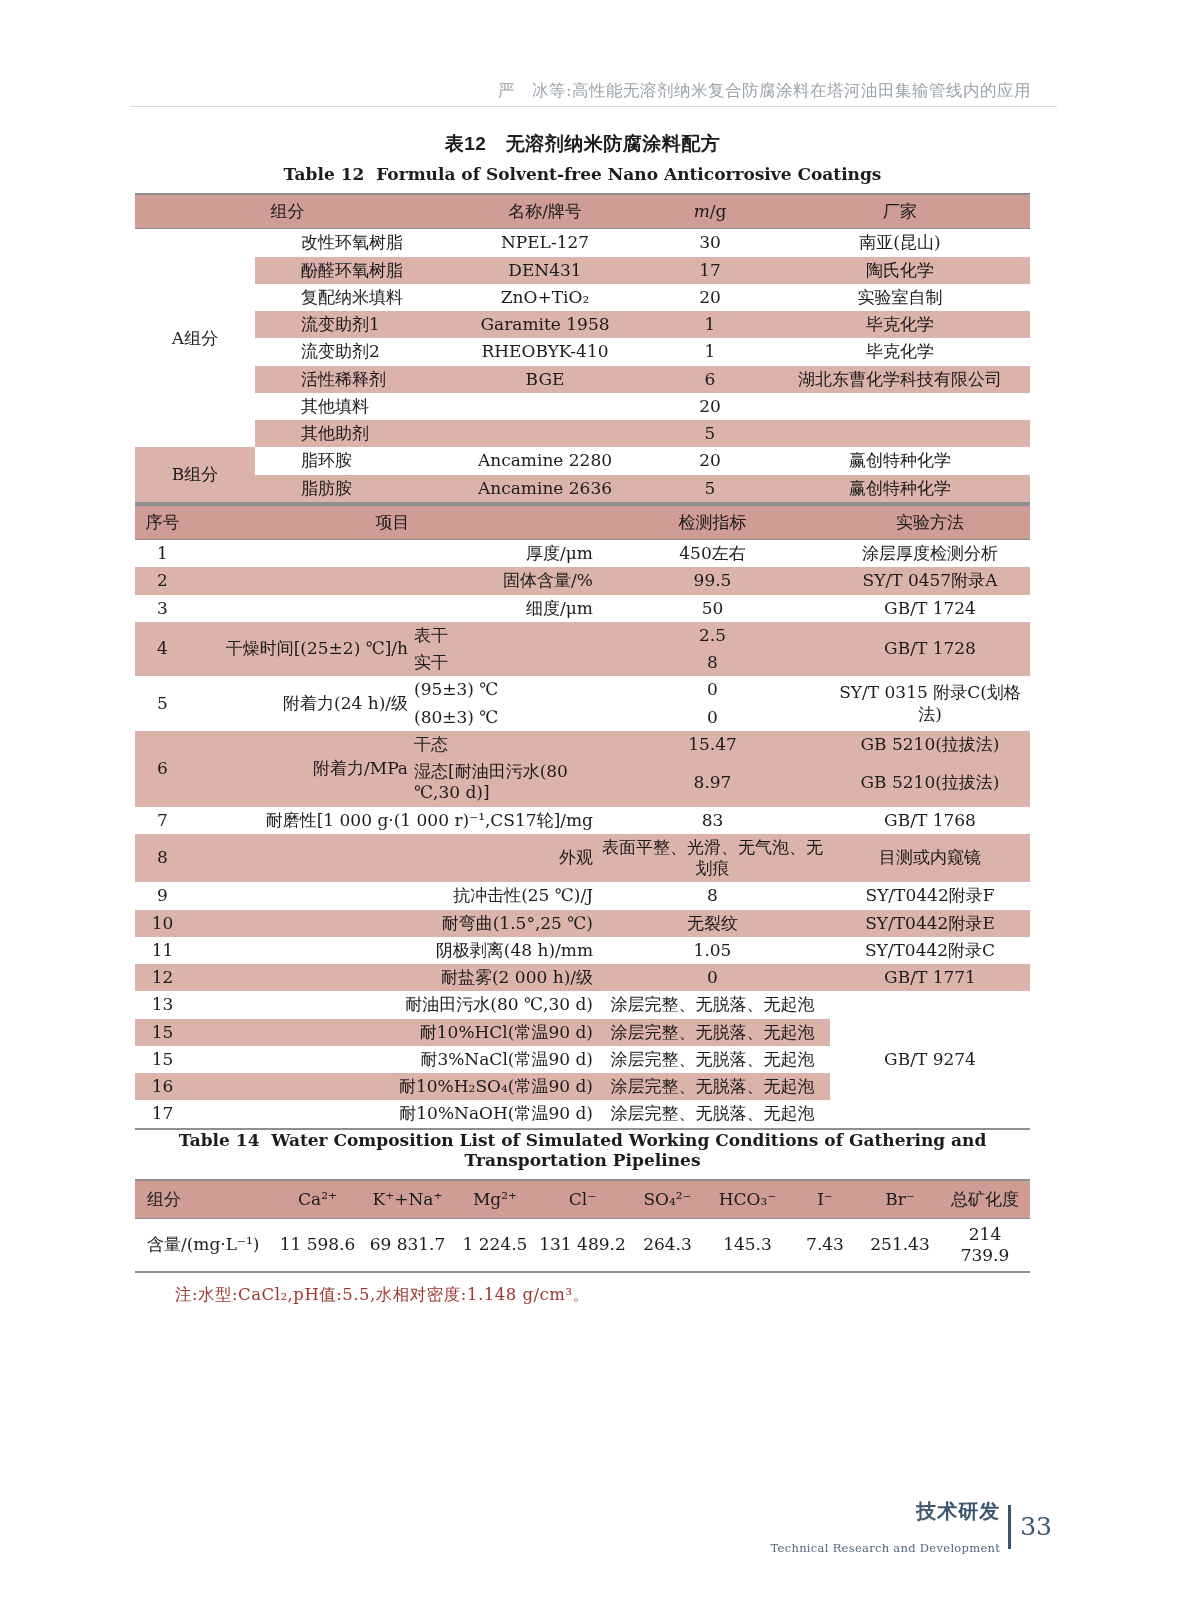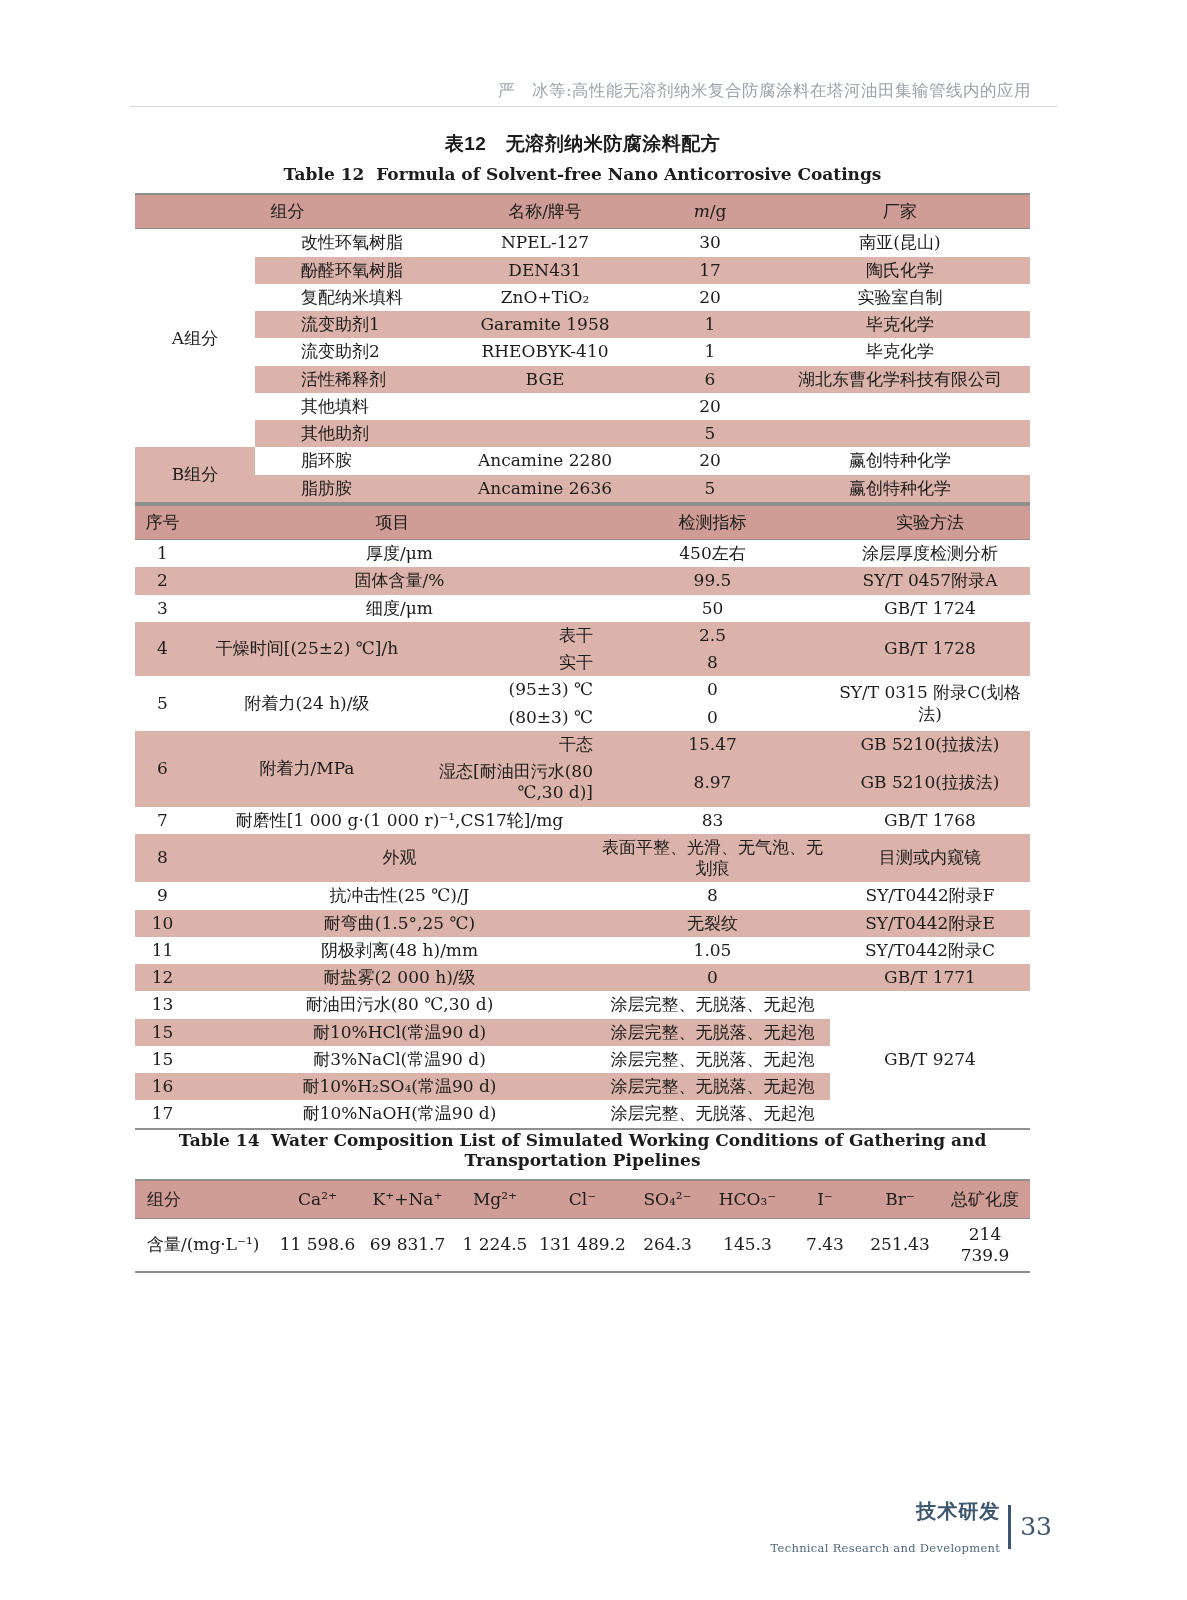--- a/index.html
+++ b/index.html
@@ -39,22 +39,22 @@
     font-size:17px;line-height:1.25;
     border-top:2px solid var(--rule-dark);border-bottom:2px solid var(--rule-dark);
   }
   thead tr{border-bottom:1px solid var(--rule-dark);}
   th{background:var(--hdr);font-weight:normal;padding:6px 2px;}
   td{padding:3px 2px;vertical-align:middle;}
   .shade{background:var(--stripe);}
   .ac{text-align:center;}
   .al{text-align:left;}
   .comp-cell{text-align:left;padding-left:46px;}
-  .item-cell{text-align:center;padding-left:16px;}
-  .sub-cell{text-align:right;padding-left:4px;}
+  .item-cell{text-align:right;padding-left:16px;}
+  .sub-cell{text-align:left;padding-left:4px;}
   .gap-t13{margin-top:70px;}
   .gap-t14{margin-top:46px;}
   .t14 th{padding:8px 2px;}
   .t14 td{padding:5px 2px;}
   .note{
     margin:11px 0 0 40px;font-size:16.5px;color:var(--note-red);letter-spacing:.5px;
   }
   .ital{font-style:italic;}
   
   .footer{
@@ -338,20 +338,21 @@
           <td class="ac">131 489.2</td>
           <td class="ac">264.3</td>
           <td class="ac">145.3</td>
           <td class="ac">7.43</td>
           <td class="ac">251.43</td>
           <td class="ac">214 739.9</td>
         </tr>
       </tbody>
     </table>
 
+    <div class="note">注:水型:CaCl₂,pH值:5.5,水相对密度:1.148 g/cm³。</div>
 
   </div>
 
   <div class="footer">
     <div class="footer-text">
       <div class="footer-zh">技术研发</div>
       <div class="footer-en">Technical Research and Development</div>
     </div>
     <div class="footer-bar"></div>
     <div class="footer-num">33</div>

